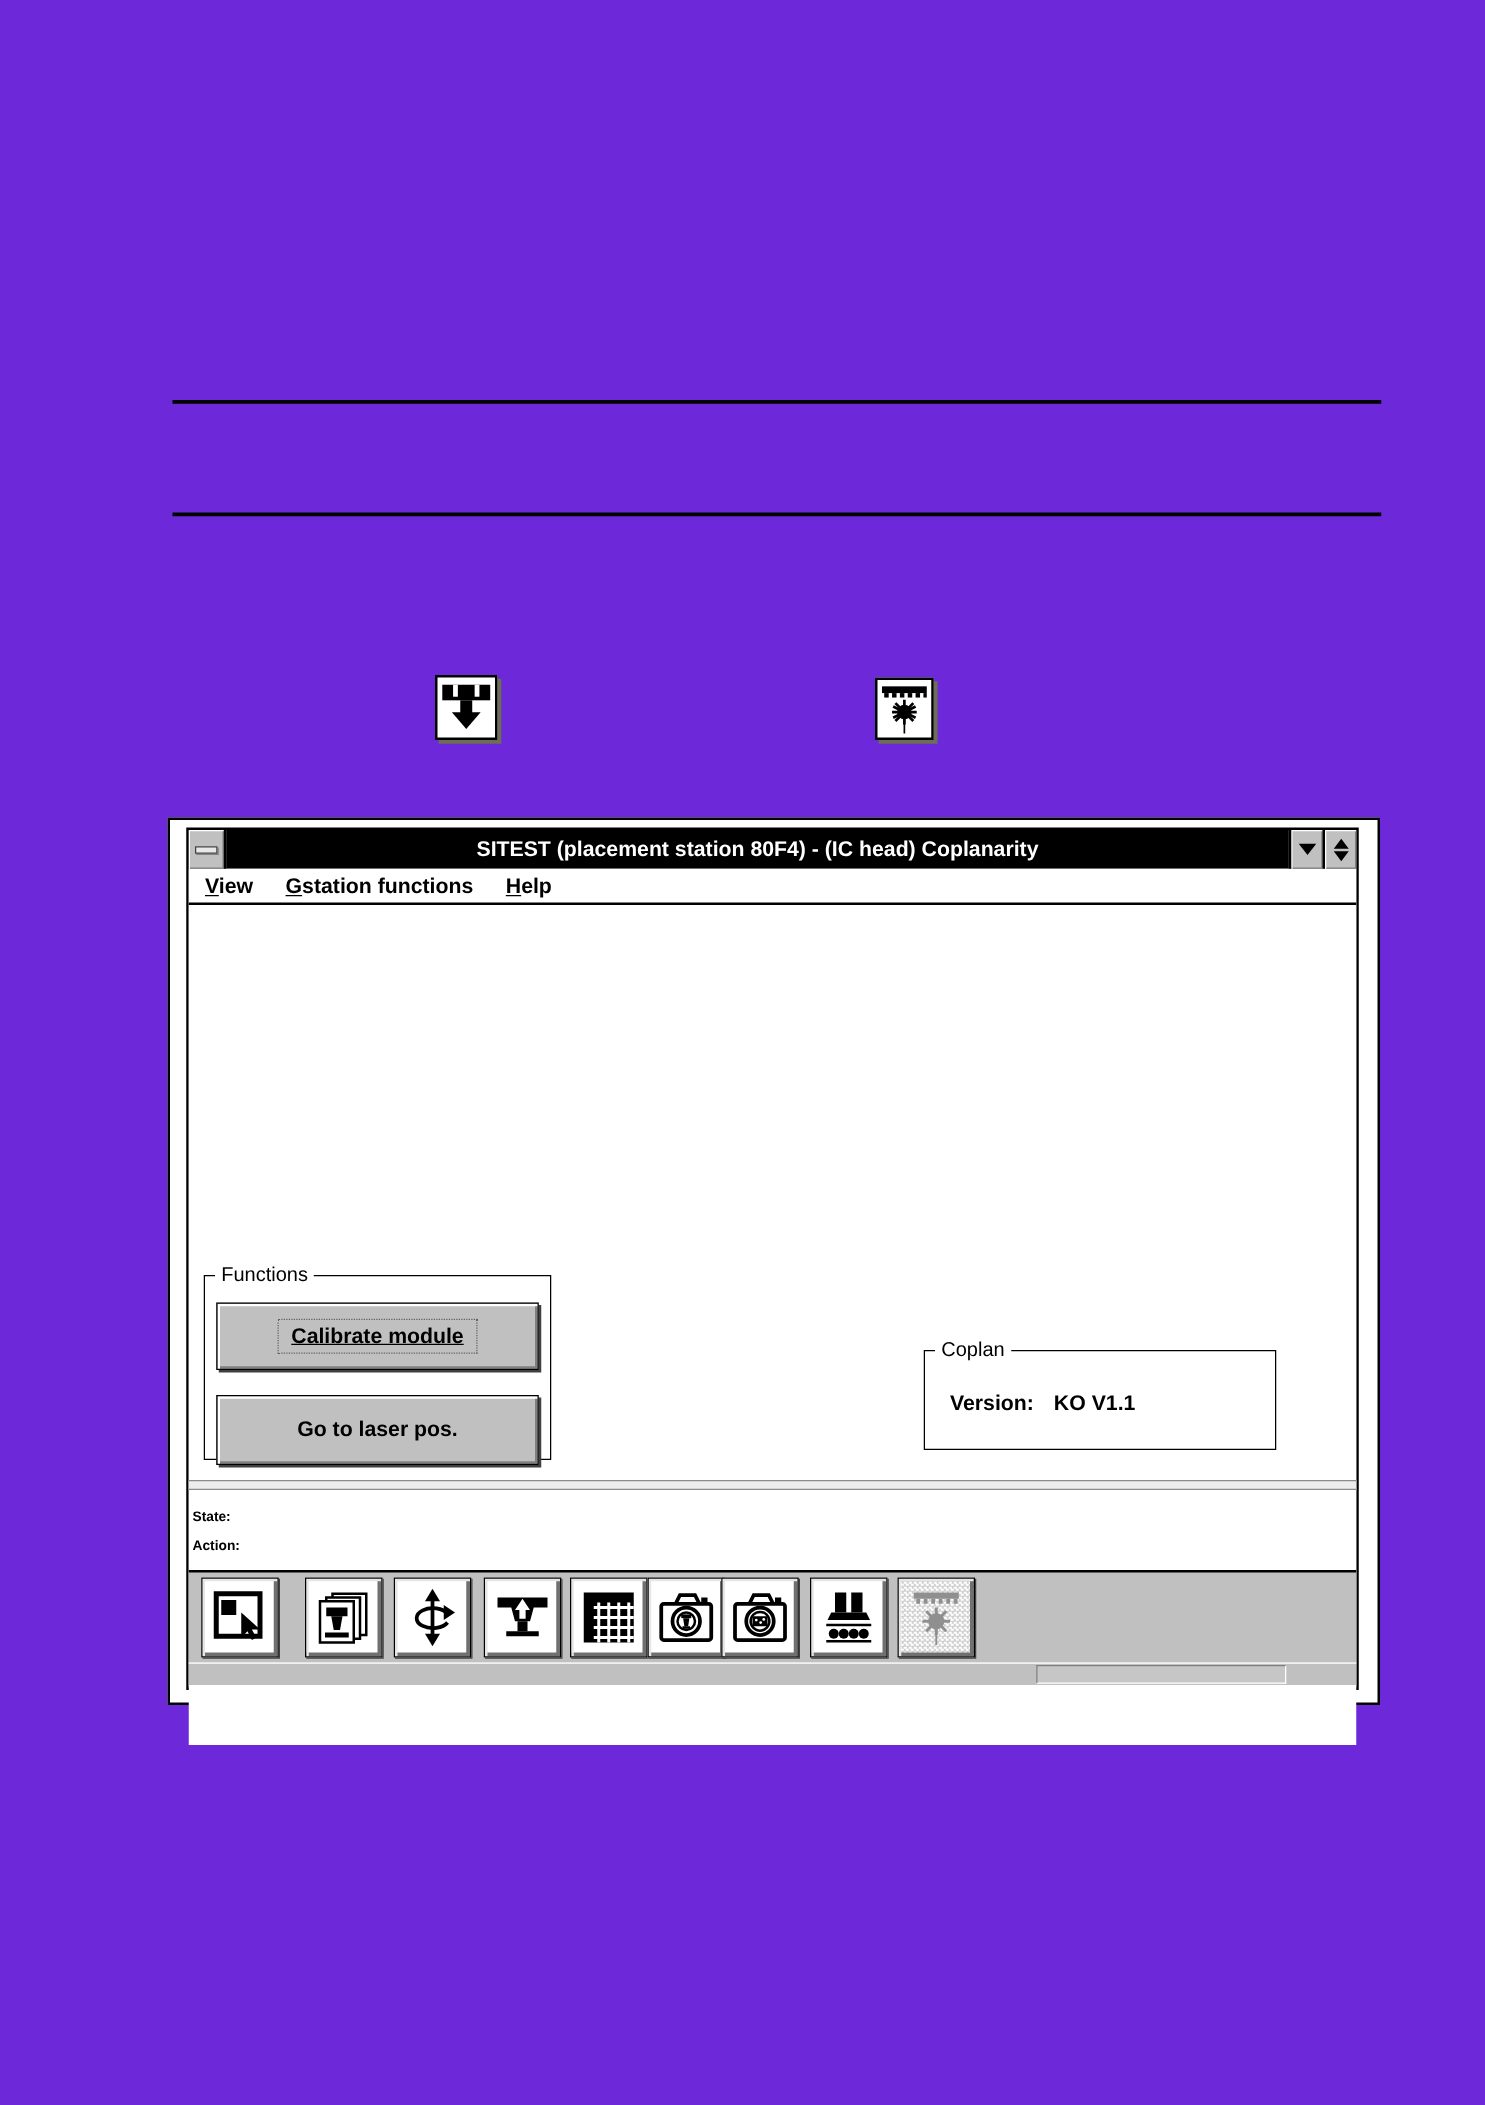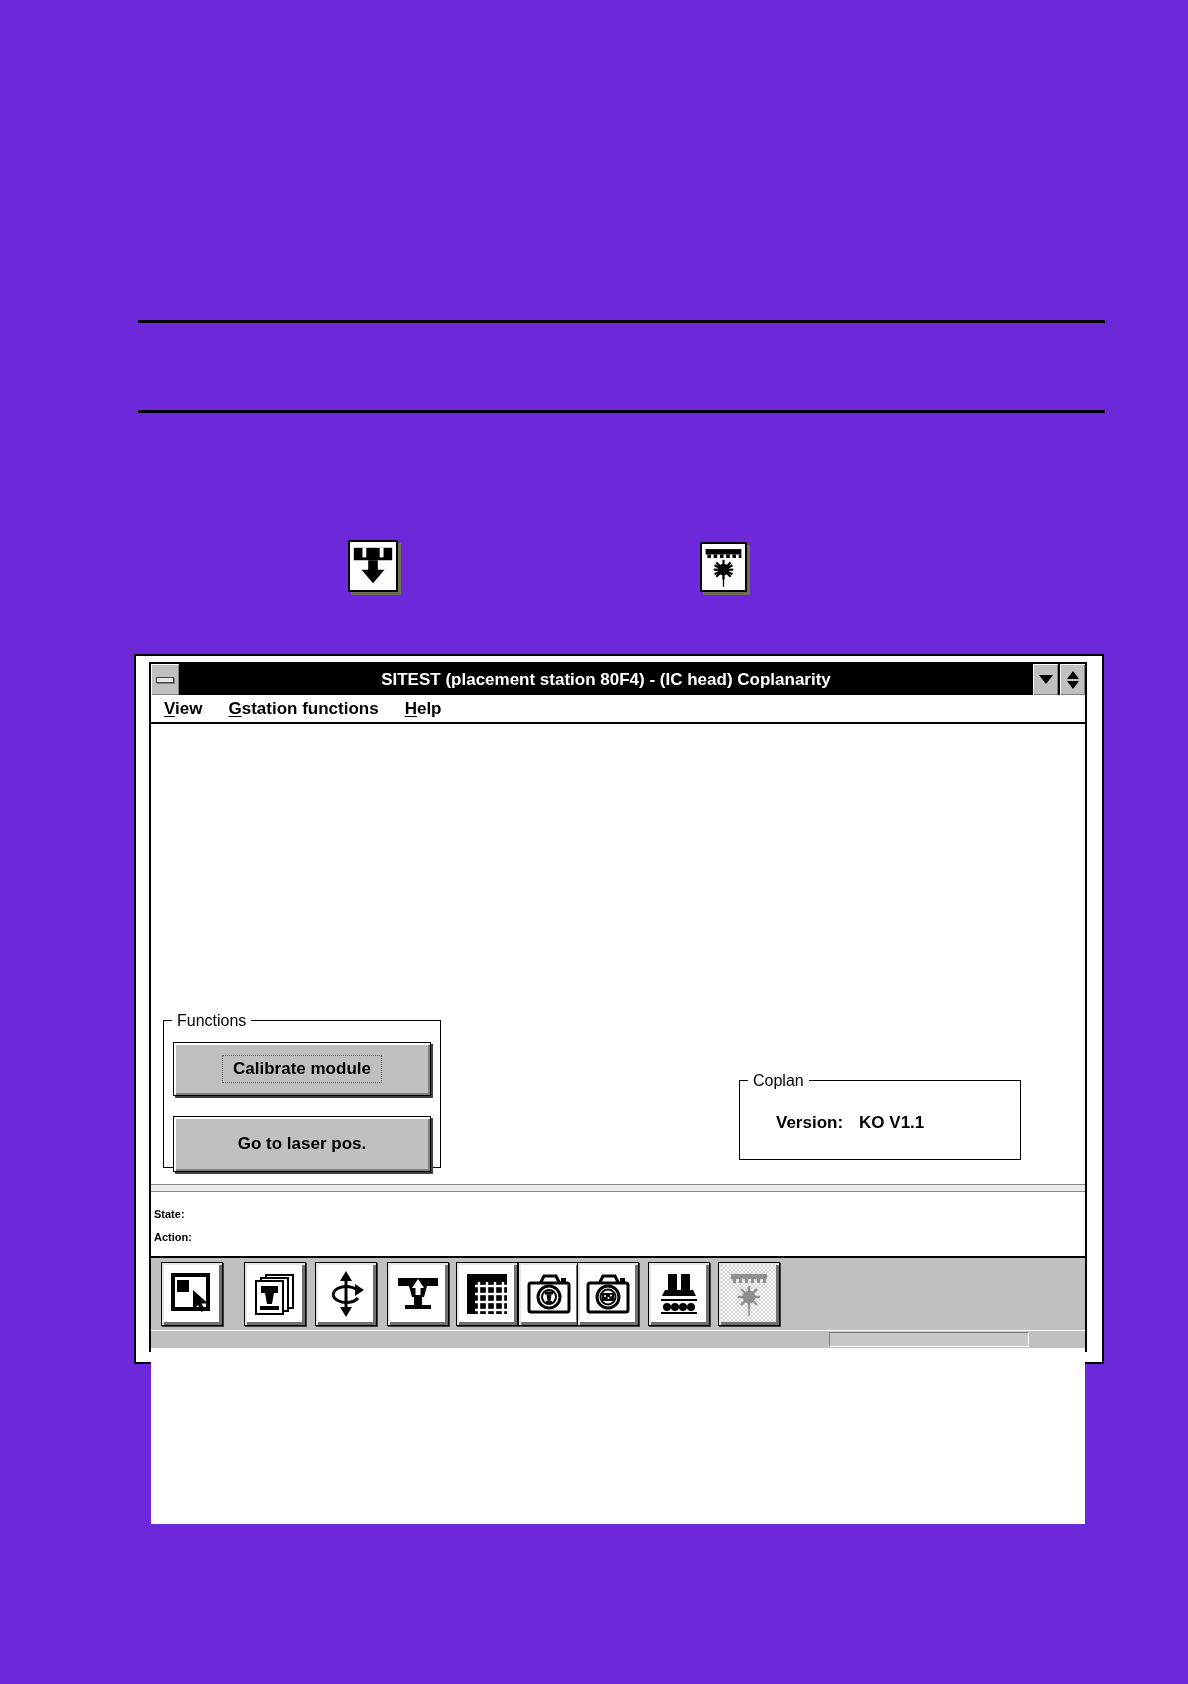--- a/index.html
+++ b/index.html
@@ -42,39 +42,39 @@
   .tri-up { width:0; height:0; border-left:6px solid transparent;
             border-right:6px solid transparent; border-bottom:8px solid #000; margin-bottom:2px; }
   .tri-dn2 { width:0; height:0; border-left:6px solid transparent;
              border-right:6px solid transparent; border-top:8px solid #000; }
 
   .menubar { height:29px; background:#fff; border-bottom:2px solid #000;
              display:flex; align-items:center; padding-left:13px; gap:26px; }
   .menu-item { font-weight:bold; font-size:17px; cursor:default; white-space:nowrap; }
   .accel { text-decoration:underline; text-underline-offset:2px; }
 
-  .client { position:relative; height:800px; background:#fff; }
+  .client { position:relative; height:672px; background:#fff; }
 
   .group { position:absolute; border:1px solid #000; }
   .group-label { position:absolute; top:-9px; left:8px; background:#fff;
                  padding:0 5px; font-size:16px; white-space:nowrap; }
   .g-functions { left:12px; top:296px; width:278px; height:148px; }
   .g-laser    { left:303px; top:296px; width:274px; height:148px; }
   .g-coplan   { left:588px; top:356px; width:282px; height:80px; }
 
   .win-btn { position:absolute; background:#c0c0c0; border:1px solid #000;
              box-shadow:inset 2px 2px 0 #fff, inset -2px -2px 0 #808080, 2px 2px 0 #404040;
              display:flex; align-items:center; justify-content:center;
              font-weight:bold; font-size:17px; cursor:default; }
-  .b-calibrate { left:22px; top:318px; width:258px; height:54px; }
+  .b-calibrate { left:22px; top:318px; width:258px; height:54px;text-decoration:underline; }
   .b-goto      { left:22px; top:392px; width:258px; height:56px; }
   .b-display   { left:312px; top:376px; width:236px; height:56px; }
   .focus-rect { border:1px dotted #606060; padding:3px 10px; }
 
-  .version-line { position:absolute; left:36px; top:32px; font-weight:bold; font-size:17px; }
+  .version-line { position:absolute; left:20px; top:32px; font-weight:bold; font-size:17px; }
   .version-line .val { margin-left:16px; }
 
   .divider { position:absolute; left:0; top:460px; width:100%; height:8px;
              background:#ececec; border-top:1px solid #8a8a8a; border-bottom:1px solid #8a8a8a; }
 
   .status-label { position:absolute; left:3px; font-weight:bold; font-size:11px; }
   .lbl-state  { top:484px; }
   .lbl-action { top:507px; }
 
   .toolbar { position:absolute; left:0; top:532px; width:100%; height:74px;

